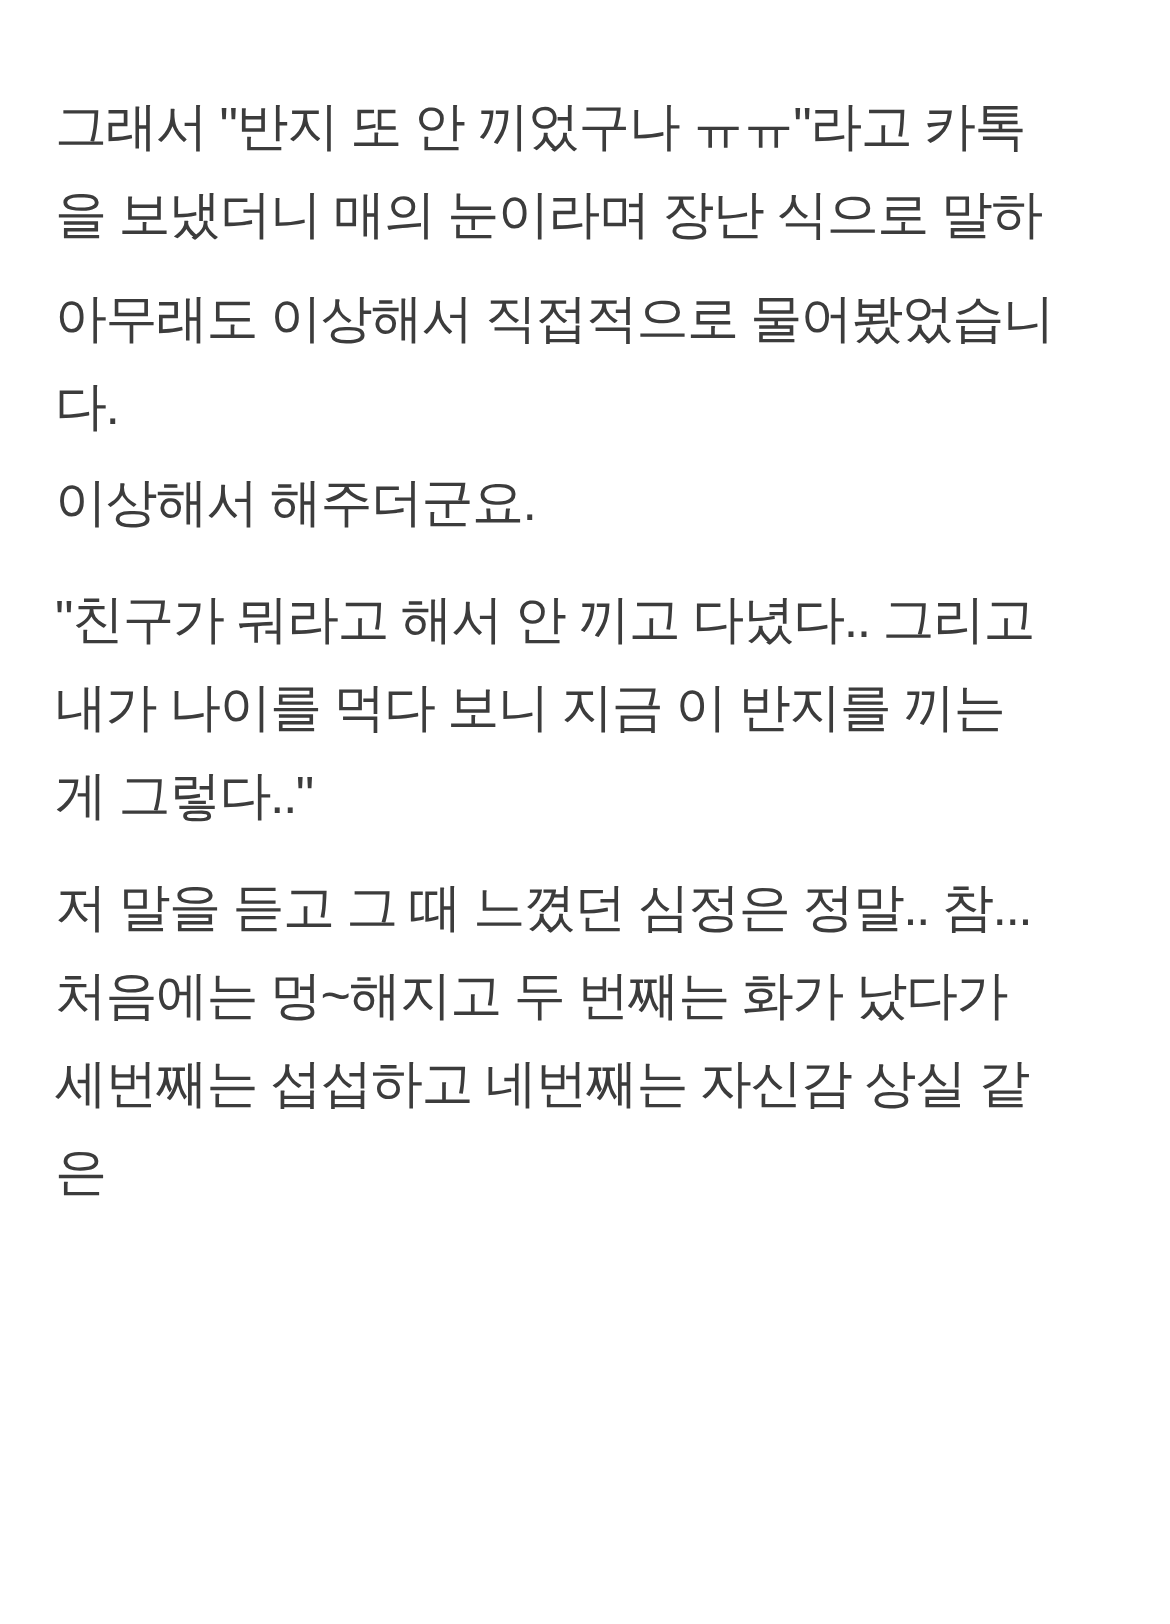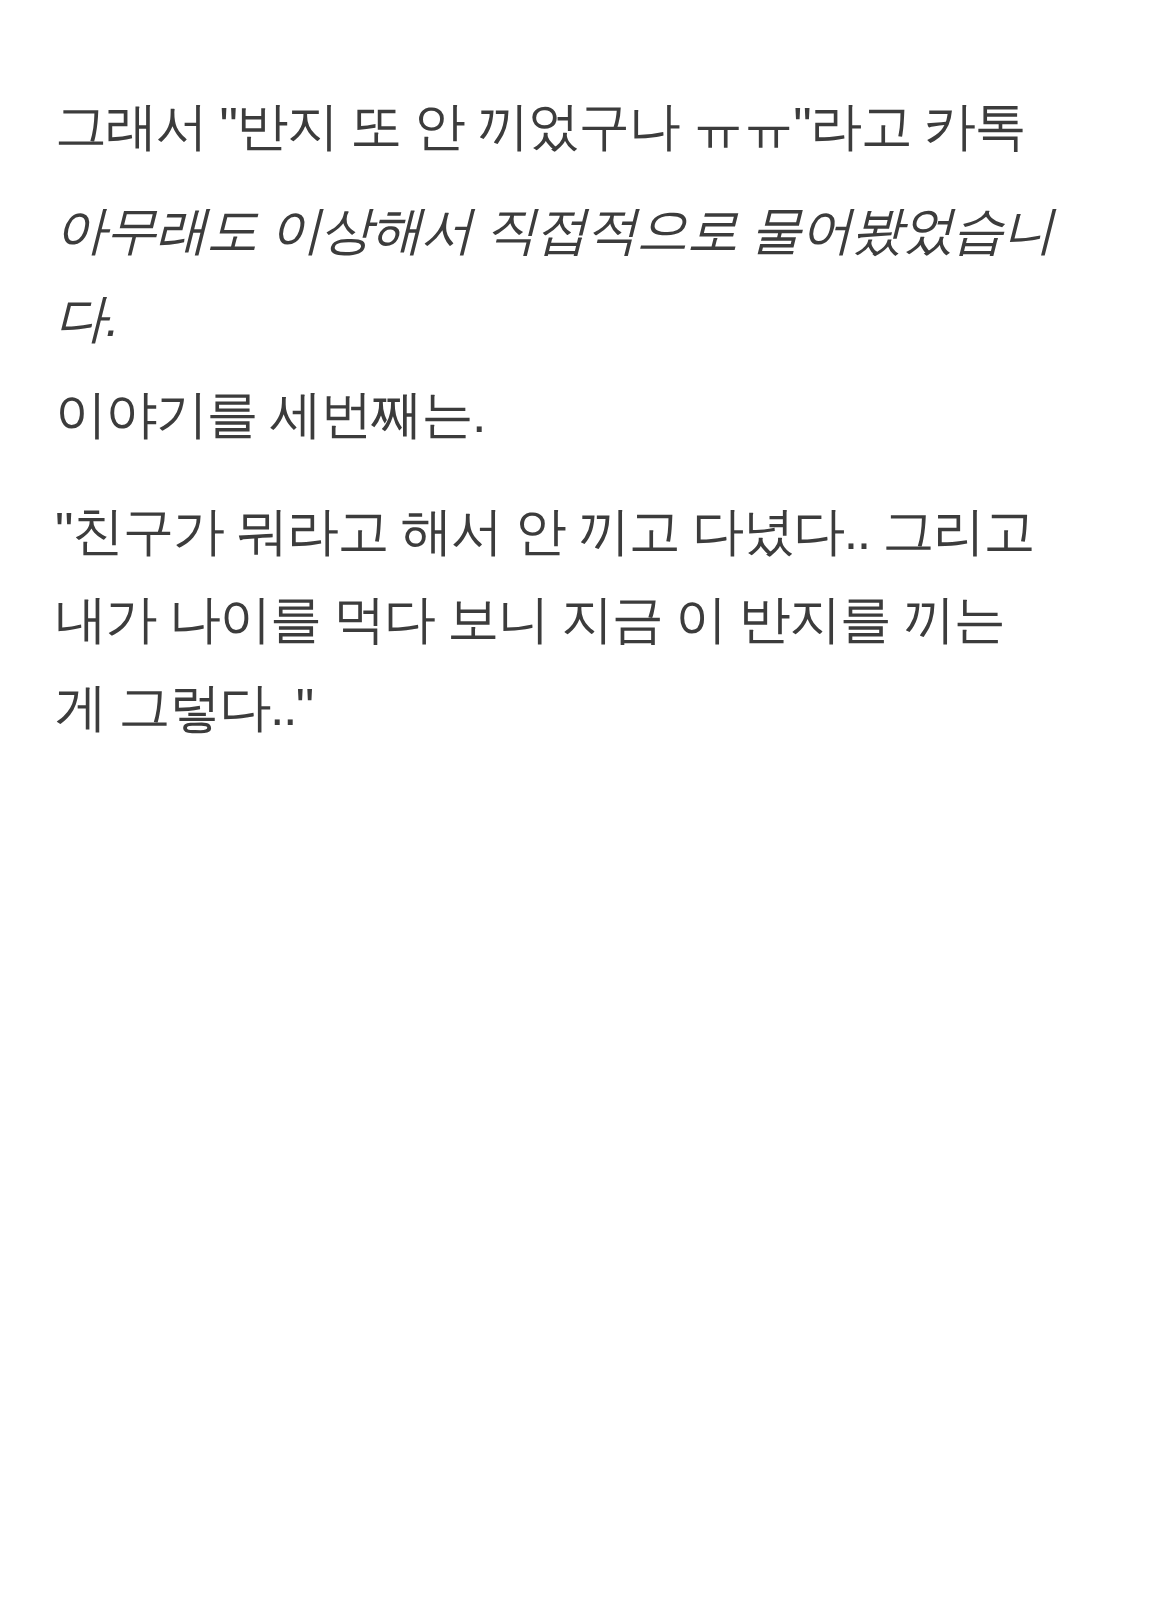--- a/index.html
+++ b/index.html
@@ -22,42 +22,49 @@
     line-height: 88px;
     letter-spacing: -1.5px;
     color: #3c3c3c;
     -webkit-font-smoothing: antialiased;
   }
   p.para {
     margin: 0;
     padding: 0;
   }
   
-  p.para:nth-of-type(2) { margin-top: 16px; font-style: italic; }
+  p.para:nth-of-type(2) { margin-top: 16px; }
   p.para:nth-of-type(3) { margin-top: 8px;  }
   p.para:nth-of-type(4) { margin-top: 29px; }
   p.para:nth-of-type(5) { margin-top: 24px; }
   p.para:nth-of-type(6) { margin-top: 0;    }
   .line {
     display: block;
     white-space: nowrap;
   }
 </style>
 </head>
 <body>
 
 <main class="post-body">
     <p class="para">
       <span class="line">그래서 "반지 또 안 끼었구나 ㅠㅠ"라고 카톡</span>
+      <span class="line">을 보냈더니 매의 눈이라며 장난 식으로 말하</span>
     </p>
     <p class="para">
       <span class="line">아무래도 이상해서 직접적으로 물어봤었습니</span>
       <span class="line">다.</span>
     </p>
     <p class="para">
-      <span class="line">이야기를 세번째는.</span>
+      <span class="line">이상해서 해주더군요.</span>
     </p>
     <p class="para">
       <span class="line">"친구가 뭐라고 해서 안 끼고 다녔다.. 그리고</span>
       <span class="line">내가 나이를 먹다 보니 지금 이 반지를 끼는</span>
       <span class="line">게 그렇다.."</span>
     </p>
+    <p class="para">
+      <span class="line">저 말을 듣고 그 때 느꼈던 심정은 정말.. 참...</span>
+      <span class="line">처음에는 멍~해지고 두 번째는 화가 났다가</span>
+      <span class="line">세번째는 섭섭하고 네번째는 자신감 상실 같</span>
+      <span class="line">은</span>
+    </p>
   </main>
 
 </body></html>

